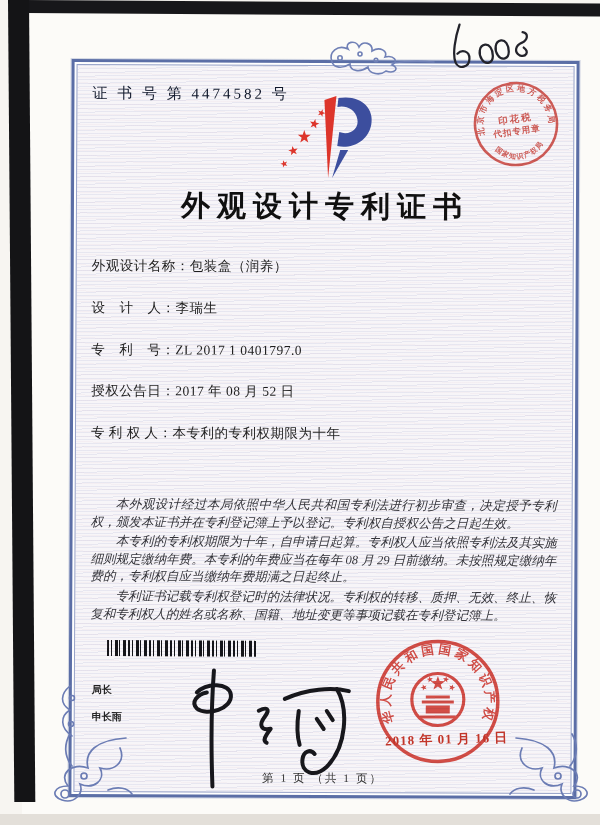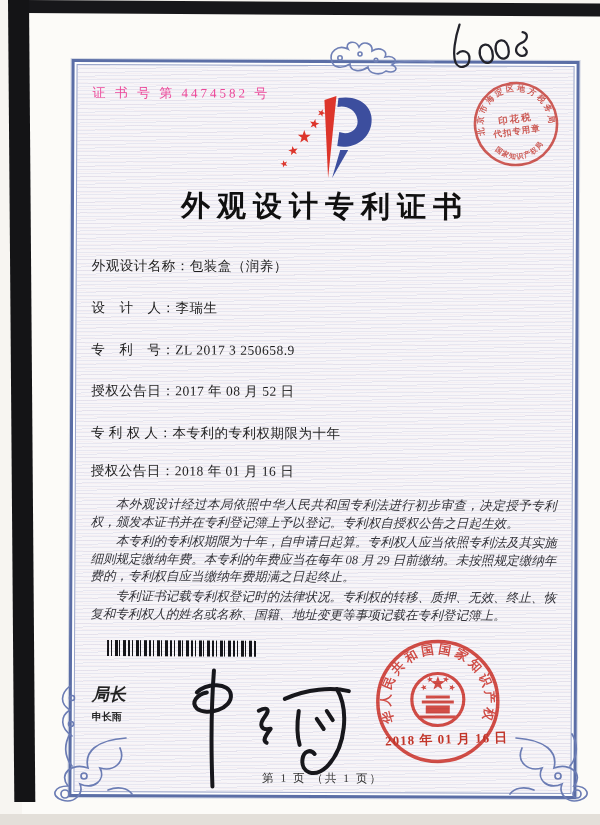--- a/index.html
+++ b/index.html
@@ -22,39 +22,39 @@
   .cert-inner{
     position:absolute;left:2px;top:2px;right:2px;bottom:2px;
     border:1px solid #97a3c9;
     background-color:#f7f5f8;
     background-image:
       repeating-linear-gradient(179deg, rgba(124,134,190,.13) 0 1px, rgba(255,255,255,0) 1px 3.6px),
       repeating-linear-gradient(181deg, rgba(205,150,170,.07) 0 1px, rgba(255,255,255,0) 1px 5.2px);
   }
   .cert *{position:absolute;}
 
-  .cert-no{left:18px;top:22px;font-size:13px;letter-spacing:3px;color:#ec4899;text-align:right;}
+  .cert-no{left:18px;top:22px;font-size:15px;letter-spacing:3px;color:#0f172a;text-align:right;}
   .title{left:0;top:124px;width:100%;text-align:center;font-size:29px;font-weight:bold;letter-spacing:7px;color:#101010;}
 
   .field{left:18px;font-size:13.5px;color:#1e1e1e;letter-spacing:.5px;white-space:nowrap;}
   .f0{top:195px}.f1{top:237px}.f2{top:279px}.f3{top:320px}.f4{top:362px}.f5{top:400px}
 
   .body-text{left:18px;top:434px;width:466px;font-size:12.6px;line-height:17.6px;
     color:#34343a;font-style:italic;text-align:justify;}
   .body-text p{position:static;margin:0 0 2px 0;text-indent:2em;}
 
   .barcode{left:35px;top:578px;width:150px;height:16px;
     background:repeating-linear-gradient(90deg,
       #15151a 0 2px,transparent 2px 4px,
       #15151a 4px 5px,transparent 5px 8px,
       #15151a 8px 11px,transparent 11px 12px,
       #15151a 12px 13px,transparent 13px 16px,
       #15151a 16px 19px,transparent 19px 21px);}
 
-  .director-title{left:20px;top:621px;font-family:"Liberation Sans","DejaVu Sans",sans-serif;font-size:17px;font-weight:600;color:#222;font-style:italic;}
+  .director-title{left:20px;top:621px;font-family:"Liberation Sans","DejaVu Sans",sans-serif;font-size:10px;font-weight:600;color:#222;}
   .director-name{left:20px;top:648px;font-family:"Liberation Sans","DejaVu Sans",sans-serif;font-size:10px;font-weight:600;color:#222;}
 
   .signature{left:95px;top:596px;width:195px;height:145px;}
   .office-seal{left:302px;top:574px;width:128px;height:128px;mix-blend-mode:multiply;opacity:.93;}
   .issue-date{left:290px;top:667px;width:170px;text-align:center;font-size:13px;font-weight:bold;
     color:#c23529;letter-spacing:1px;transform:rotate(-2deg);}
   .page-footer{left:0;top:708px;width:100%;text-align:center;font-size:11.5px;letter-spacing:2px;color:#333;}
 
   .tax-seal{position:absolute;left:472px;top:80px;width:88px;height:88px;mix-blend-mode:multiply;opacity:.88;transform:rotate(-8deg);}
   .hand-num{position:absolute;left:446px;top:18px;width:88px;height:50px;}
@@ -90,24 +90,23 @@
       <use href="#star" transform="translate(30,43) scale(0.68)"></use>
       <use href="#star" transform="translate(40,30) scale(0.5) rotate(12)"></use>
       <use href="#star" transform="translate(47,19) scale(0.4) rotate(20)"></use>
     </g>
   </svg>
 
   <div class="title">外观设计专利证书</div>
 
   <div class="field f1"><span style="position:static">设　计　人：</span><span style="position:static">李瑞生</span></div>
   <div class="field f0"><span style="position:static">外观设计名称：</span><span style="position:static">包装盒（润养）</span></div>
-  <div class="field f2"><span style="position:static">专　利　号：</span><span style="position:static">ZL 2017 3 250658.9</span></div>
+  <div class="field f2"><span style="position:static">专　利　号：</span><span style="position:static">ZL 2017 1 0401797.0</span></div>
   <div class="field f3"><span style="position:static">授权公告日：</span><span style="position:static">2017 年 08 月 52 日</span></div>
   <div class="field f4"><span style="position:static">专 利 权 人：</span><span style="position:static">本专利的专利权期限为十年</span></div>
-  <div class="field f5"><span style="position:static">授权公告日：</span><span style="position:static">2018 年 01 月 16 日</span></div>
 
   <div class="body-text">
     <p>本外观设计经过本局依照中华人民共和国专利法进行初步审查，决定授予专利权，颁发本证书并在专利登记簿上予以登记。专利权自授权公告之日起生效。</p>
     <p>本专利的专利权期限为十年，自申请日起算。专利权人应当依照专利法及其实施细则规定缴纳年费。本专利的年费应当在每年 08 月 29 日前缴纳。未按照规定缴纳年费的，专利权自应当缴纳年费期满之日起终止。</p>
     <p>专利证书记载专利权登记时的法律状况。专利权的转移、质押、无效、终止、恢复和专利权人的姓名或名称、国籍、地址变更等事项记载在专利登记簿上。</p>
   </div>
 
   <div class="barcode"></div>
 
   <div class="director-title">局长</div>

